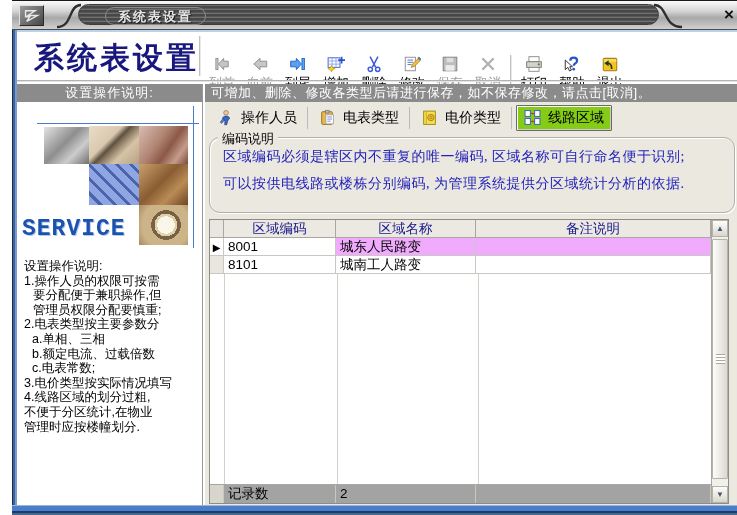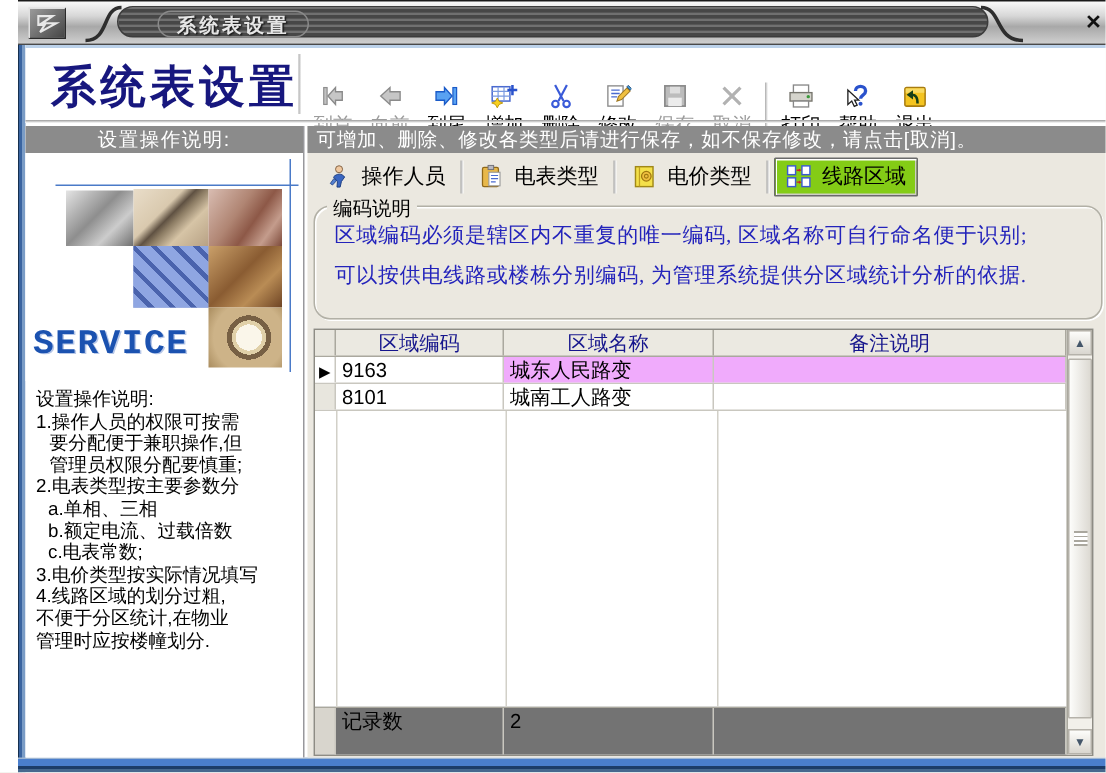--- a/index.html
+++ b/index.html
@@ -147,21 +147,21 @@
     border-right: 1px solid #c9c7bf; overflow: hidden; white-space: nowrap; }
   .c-marker { width: 14px; padding: 0; text-align: center; background: #e8e6de; }
   .c-code { width: 112px; }
   .c-name { width: 140px; }
   .c-note { flex: 1; }
   .row-sel .c-name, .row-sel .c-note { background: #f0abfc; }
   .row-sel .c-marker { background: #fff; }
   .marker-tri { font-size: 10px; line-height: 17px; color: #000; }
   .g-empty { flex: 1; position: relative; margin-right: 17px; background: #fff; }
   .g-vline { position: absolute; top: 0; bottom: 0; width: 1px; background: #d2d0c8; }
-  .g-footer { display: flex; height: 32px; margin-right: 17px; background: #737373;
+  .g-footer { display: flex; height: 19px; margin-right: 17px; background: #a3a3a3;
     border-top: 1px solid #aaa89e; }
   .g-fcell { font-size: 13.5px; color: #000; line-height: 18px; padding-left: 4px;
     border-right: 1px solid #c9c7bf; overflow: hidden; white-space: nowrap; }
   .g-fcell.c-marker { background: #d8d5cd; }
 
   .vscroll { position: absolute; right: 0; top: 0; bottom: 0; width: 17px;
     background: #f2f0ea; border-left: 1px solid #aaa89e; }
   .vs-btn { position: absolute; left: 0; width: 16px; height: 17px;
     background: linear-gradient(180deg,#fdfdfb,#d9d6cf); border: 1px solid #b5b2aa;
     text-align: center; line-height: 15px; font-size: 8px; color: #44566a; cursor: pointer; }
@@ -401,21 +401,21 @@
     <div class="grid">
       <div class="g-header">
         <div class="g-hcell c-marker"></div>
         <div class="g-hcell c-code">区域编码</div>
         <div class="g-hcell c-name">区域名称</div>
         <div class="g-hcell c-note">备注说明</div>
       </div>
 
       <div class="g-row row-sel">
         <div class="g-cell c-marker"><span class="marker-tri">▶</span></div>
-        <div class="g-cell c-code">9163</div>
+        <div class="g-cell c-code">8001</div>
         <div class="g-cell c-name">城东人民路变</div>
         <div class="g-cell c-note"></div>
       </div>
 
       <div class="g-row">
         <div class="g-cell c-marker"></div>
         <div class="g-cell c-code">8101</div>
         <div class="g-cell c-name">城南工人路变</div>
         <div class="g-cell c-note"></div>
       </div>

